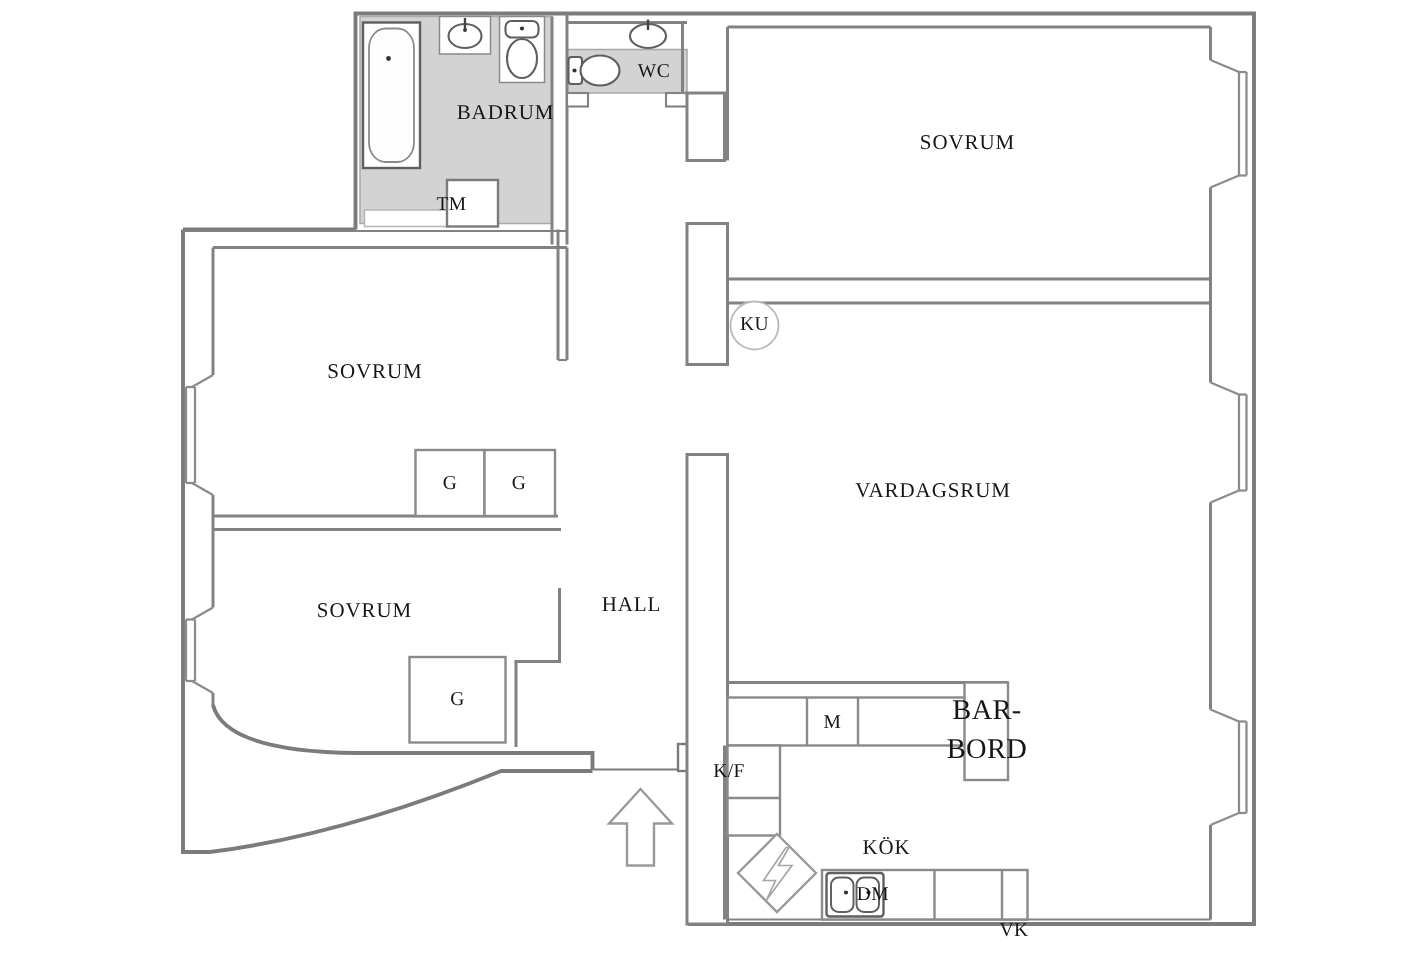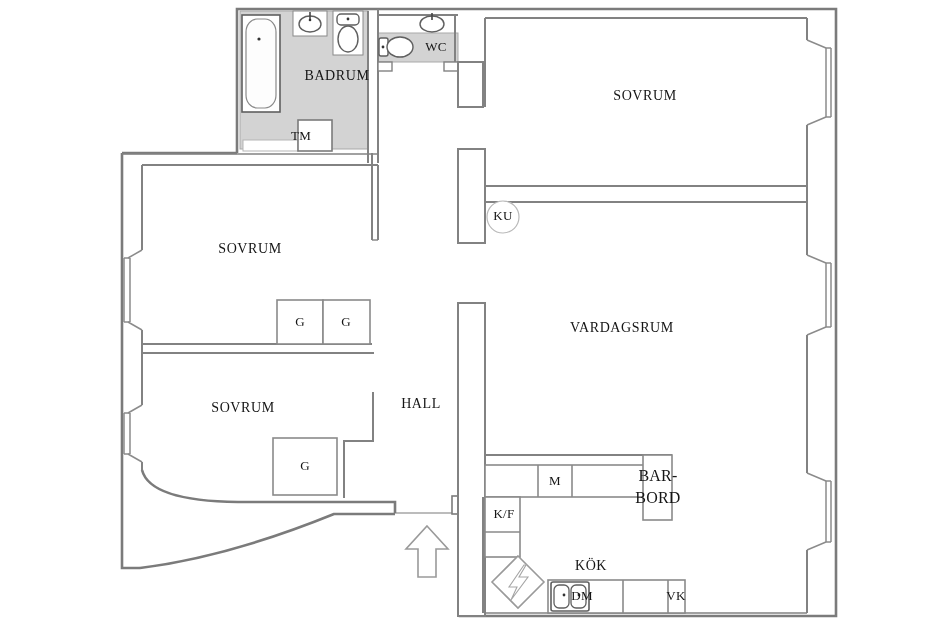--- a/index.html
+++ b/index.html
@@ -2,21 +2,21 @@
 <html><head>
 <meta charset="utf-8">
 <style>
   html,body{margin:0;padding:0;background:#ffffff;}
   .plan{position:relative;width:939px;height:644px;background:#fff;overflow:hidden;
         font-family:"Liberation Serif", serif;}
   .plan svg{position:absolute;left:0;top:0;}
   .lbl{position:absolute;transform:translate(-50%,-50%);font-size:14px;color:#151515;
        letter-spacing:.6px;white-space:nowrap;font-family:"Liberation Serif", serif;}
   .sm{font-size:13px;letter-spacing:.3px;}
-  .bb{text-align:center;line-height:1.35;font-size:16px;letter-spacing:.2px;}
+  .bb{text-align:center;line-height:1.35;font-size:19px;letter-spacing:.2px;}
 </style>
 </head>
 <body>
 
 <div class="plan">
 <svg width="939" height="644" viewBox="0 0 939 644">
 
   <g>
     <rect x="240" y="11" width="128" height="138" fill="#d3d3d3" stroke="#a9a9a9" stroke-width="1"></rect>
     <rect x="243" y="140" width="55" height="11" fill="#ffffff" stroke="#b5b5b5" stroke-width="1"></rect>
@@ -179,17 +179,17 @@
   <div class="lbl" style="left:622px;top:328px">VARDAGSRUM</div>
   <div class="lbl" style="left:421px;top:404px">HALL</div>
   <div class="lbl" style="left:591px;top:566px">KÖK</div>
 
   <div class="lbl sm" style="left:301px;top:136px">TM</div>
   <div class="lbl sm" style="left:503px;top:216px">KU</div>
   <div class="lbl sm" style="left:300px;top:322px">G</div>
   <div class="lbl sm" style="left:346px;top:322px">G</div>
   <div class="lbl sm" style="left:305px;top:466px">G</div>
   <div class="lbl sm" style="left:555px;top:481px">M</div>
-  <div class="lbl sm" style="left:504px;top:514px">K/F</div>
+  <div class="lbl sm" style="left:486px;top:514px">K/F</div>
   <div class="lbl sm" style="left:582px;top:596px">DM</div>
-  <div class="lbl sm" style="left:676px;top:596px">VK</div>
+  <div class="lbl sm" style="left:676px;top:620px">VK</div>
   <div class="lbl bb" style="left:658px;top:487px"><span>BAR-</span><br><span>BORD</span></div>
 </div>
 
 </body></html>

